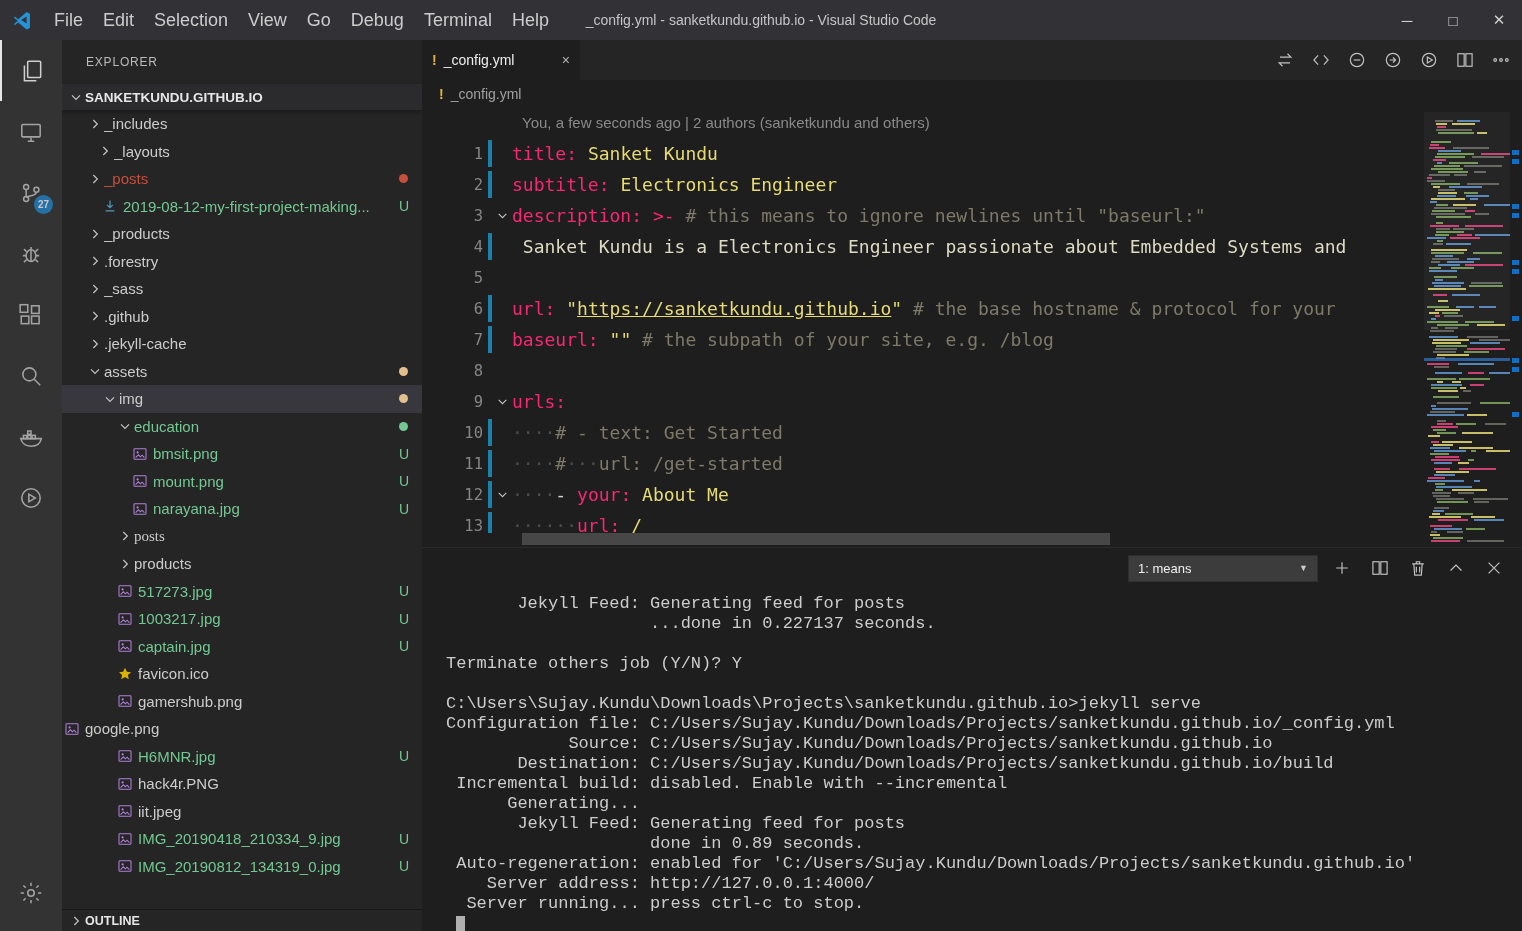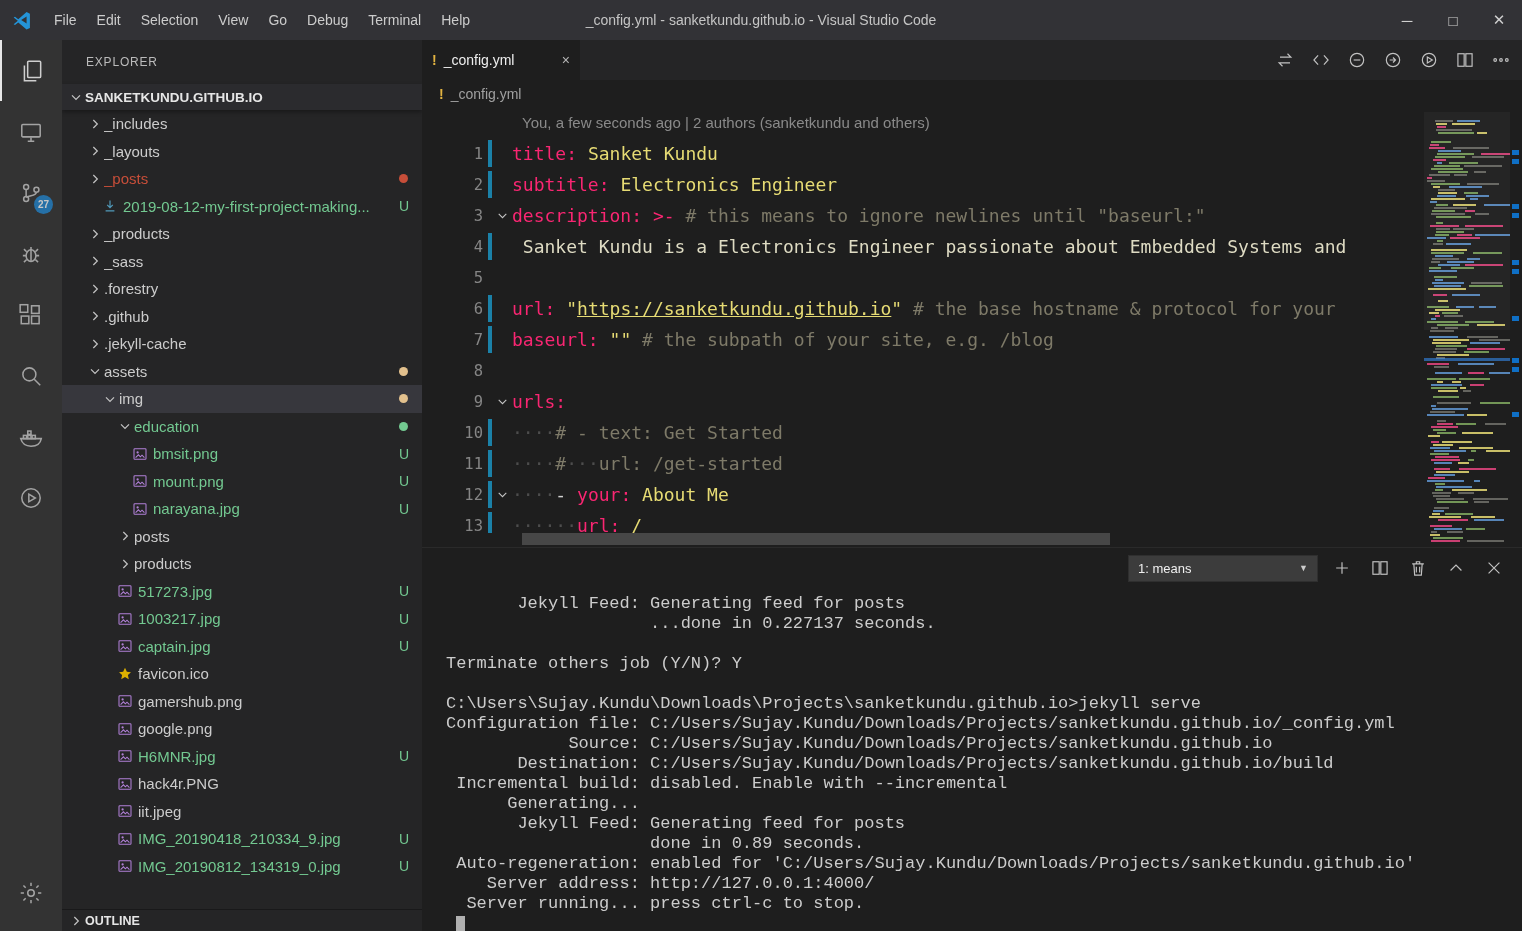--- a/index.html
+++ b/index.html
@@ -5,21 +5,21 @@
   *{margin:0;padding:0;box-sizing:border-box}
   html,body{background:#1e1e1e}
   #app{position:relative;width:1522px;height:931px;overflow:hidden;background:#1e1e1e;
        font-family:"Liberation Sans",sans-serif;color:#cccccc;-webkit-font-smoothing:antialiased}
   svg{display:block}
 
   
   .titlebar{position:absolute;top:0;left:0;width:100%;height:40px;background:#323236;display:flex;align-items:center;z-index:10}
   .logo{width:44px;height:40px;display:flex;align-items:center;justify-content:center}
   .menus{display:flex;height:40px}
-  .menu-item{padding:0 10px;font-size:14px;line-height:40px;color:#cccccc;cursor:default}
+  .menu-item{padding:0 10px;font-size:18px;line-height:40px;color:#cccccc;cursor:default}
   .win-title{position:absolute;left:50%;transform:translateX(-50%);font-size:14px;color:#c5c5c5;white-space:nowrap}
   .win-controls{position:absolute;right:0;top:0;display:flex;height:40px}
   .win-btn{width:46px;height:40px;display:flex;align-items:center;justify-content:center;font-size:15px;color:#d0d0d0}
 
   
   .activitybar{position:absolute;left:0;top:40px;bottom:0;width:62px;background:#333333}
   .act-item{width:62px;height:61px;display:flex;align-items:center;justify-content:center;position:relative;opacity:.72}
   .act-item.active{opacity:1;border-left:2px solid #e7e7e7}
   .act-item svg{stroke:#cfcfcf;fill:none;stroke-width:1.4}
   .badge{position:absolute;right:9px;bottom:9px;background:#2188d4;color:#fff;border-radius:50%;
@@ -220,21 +220,21 @@
     <div class="tree" id="tree">
         <div class="row" style="padding-left: 23px;">
           <span class="twist">
             <svg width="16" height="16" viewBox="0 0 24 24" fill="none" stroke="#c5c5c5" stroke-width="1.8">
               <path d="M9.5 6l6 6-6 6"></path>
             </svg>
           </span>
           <span class="rlabel ">_includes</span>
           <span class="rspace"></span>
         </div>
-        <div class="row" style="padding-left: 23px;">
+        <div class="row" style="padding-left: 33px;">
           <span class="twist">
             <svg width="16" height="16" viewBox="0 0 24 24" fill="none" stroke="#c5c5c5" stroke-width="1.8">
               <path d="M9.5 6l6 6-6 6"></path>
             </svg>
           </span>
           <span class="rlabel ">_layouts</span>
           <span class="rspace"></span>
         </div>
         <div class="row" style="padding-left: 23px;">
           <span class="twist">
@@ -264,53 +264,53 @@
           </span>
           <span class="rlabel ">_products</span>
           <span class="rspace"></span>
         </div>
         <div class="row" style="padding-left: 23px;">
           <span class="twist">
             <svg width="16" height="16" viewBox="0 0 24 24" fill="none" stroke="#c5c5c5" stroke-width="1.8">
               <path d="M9.5 6l6 6-6 6"></path>
             </svg>
           </span>
+          <span class="rlabel ">.forestry</span>
+          <span class="rspace"></span>
+        </div>
+        <div class="row" style="padding-left: 23px;">
+          <span class="twist">
+            <svg width="16" height="16" viewBox="0 0 24 24" fill="none" stroke="#c5c5c5" stroke-width="1.8">
+              <path d="M9.5 6l6 6-6 6"></path>
+            </svg>
+          </span>
           <span class="rlabel ">_sass</span>
           <span class="rspace"></span>
         </div>
         <div class="row" style="padding-left: 23px;">
           <span class="twist">
             <svg width="16" height="16" viewBox="0 0 24 24" fill="none" stroke="#c5c5c5" stroke-width="1.8">
               <path d="M9.5 6l6 6-6 6"></path>
             </svg>
           </span>
-          <span class="rlabel ">.forestry</span>
+          <span class="rlabel ">.github</span>
           <span class="rspace"></span>
         </div>
         <div class="row" style="padding-left: 23px;">
           <span class="twist">
             <svg width="16" height="16" viewBox="0 0 24 24" fill="none" stroke="#c5c5c5" stroke-width="1.8">
               <path d="M9.5 6l6 6-6 6"></path>
             </svg>
           </span>
-          <span class="rlabel ">.github</span>
+          <span class="rlabel ">.jekyll-cache</span>
           <span class="rspace"></span>
         </div>
         <div class="row" style="padding-left: 23px;">
           <span class="twist">
             <svg width="16" height="16" viewBox="0 0 24 24" fill="none" stroke="#c5c5c5" stroke-width="1.8">
-              <path d="M9.5 6l6 6-6 6"></path>
-            </svg>
-          </span>
-          <span class="rlabel ">.jekyll-cache</span>
-          <span class="rspace"></span>
-        </div>
-        <div class="row" style="padding-left: 23px;">
-          <span class="twist">
-            <svg width="16" height="16" viewBox="0 0 24 24" fill="none" stroke="#c5c5c5" stroke-width="1.8">
               <path d="M6 9.5l6 6 6-6"></path>
             </svg>
           </span>
           <span class="rlabel ">assets</span>
           <span class="rspace"></span>
           <span class="gdot dot-orange"></span>
         </div>
         <div class="row sel" style="padding-left: 38px;">
           <span class="twist">
             <svg width="16" height="16" viewBox="0 0 24 24" fill="none" stroke="#c5c5c5" stroke-width="1.8">
@@ -360,21 +360,21 @@
             <svg width="16" height="16" viewBox="0 0 20 20" fill="none" stroke="#b180d7" stroke-width="1.3">
               <rect x="2.5" y="3.5" width="15" height="13" rx="1"></rect>
               <circle cx="7" cy="8" r="1.4" fill="#b180d7" stroke="none"></circle>
               <path d="M4.5 14.5l3.5-3.5 2.5 2.5 2-2 3 3"></path>
             </svg>
           </span>
           <span class="rlabel lbl-green">narayana.jpg</span>
           <span class="rspace"></span>
           <span class="gbadge lbl-green">U</span>
         </div>
-        <div class="row" style="padding-left: 53px;">
+        <div class="row" style="padding-left: 53px; font-family: Liberation Serif, serif;">
           <span class="twist">
             <svg width="16" height="16" viewBox="0 0 24 24" fill="none" stroke="#c5c5c5" stroke-width="1.8">
               <path d="M9.5 6l6 6-6 6"></path>
             </svg>
           </span>
           <span class="rlabel ">posts</span>
           <span class="rspace"></span>
         </div>
         <div class="row" style="padding-left: 53px;">
           <span class="twist">
@@ -434,21 +434,21 @@
           <span class="ficon">
             <svg width="16" height="16" viewBox="0 0 20 20" fill="none" stroke="#b180d7" stroke-width="1.3">
               <rect x="2.5" y="3.5" width="15" height="13" rx="1"></rect>
               <circle cx="7" cy="8" r="1.4" fill="#b180d7" stroke="none"></circle>
               <path d="M4.5 14.5l3.5-3.5 2.5 2.5 2-2 3 3"></path>
             </svg>
           </span>
           <span class="rlabel ">gamershub.png</span>
           <span class="rspace"></span>
         </div>
-        <div class="row" style="padding-left: 53px;">
+        <div class="row" style="">
           <span class="ficon">
             <svg width="16" height="16" viewBox="0 0 20 20" fill="none" stroke="#b180d7" stroke-width="1.3">
               <rect x="2.5" y="3.5" width="15" height="13" rx="1"></rect>
               <circle cx="7" cy="8" r="1.4" fill="#b180d7" stroke="none"></circle>
               <path d="M4.5 14.5l3.5-3.5 2.5 2.5 2-2 3 3"></path>
             </svg>
           </span>
           <span class="rlabel ">google.png</span>
           <span class="rspace"></span>
         </div>

